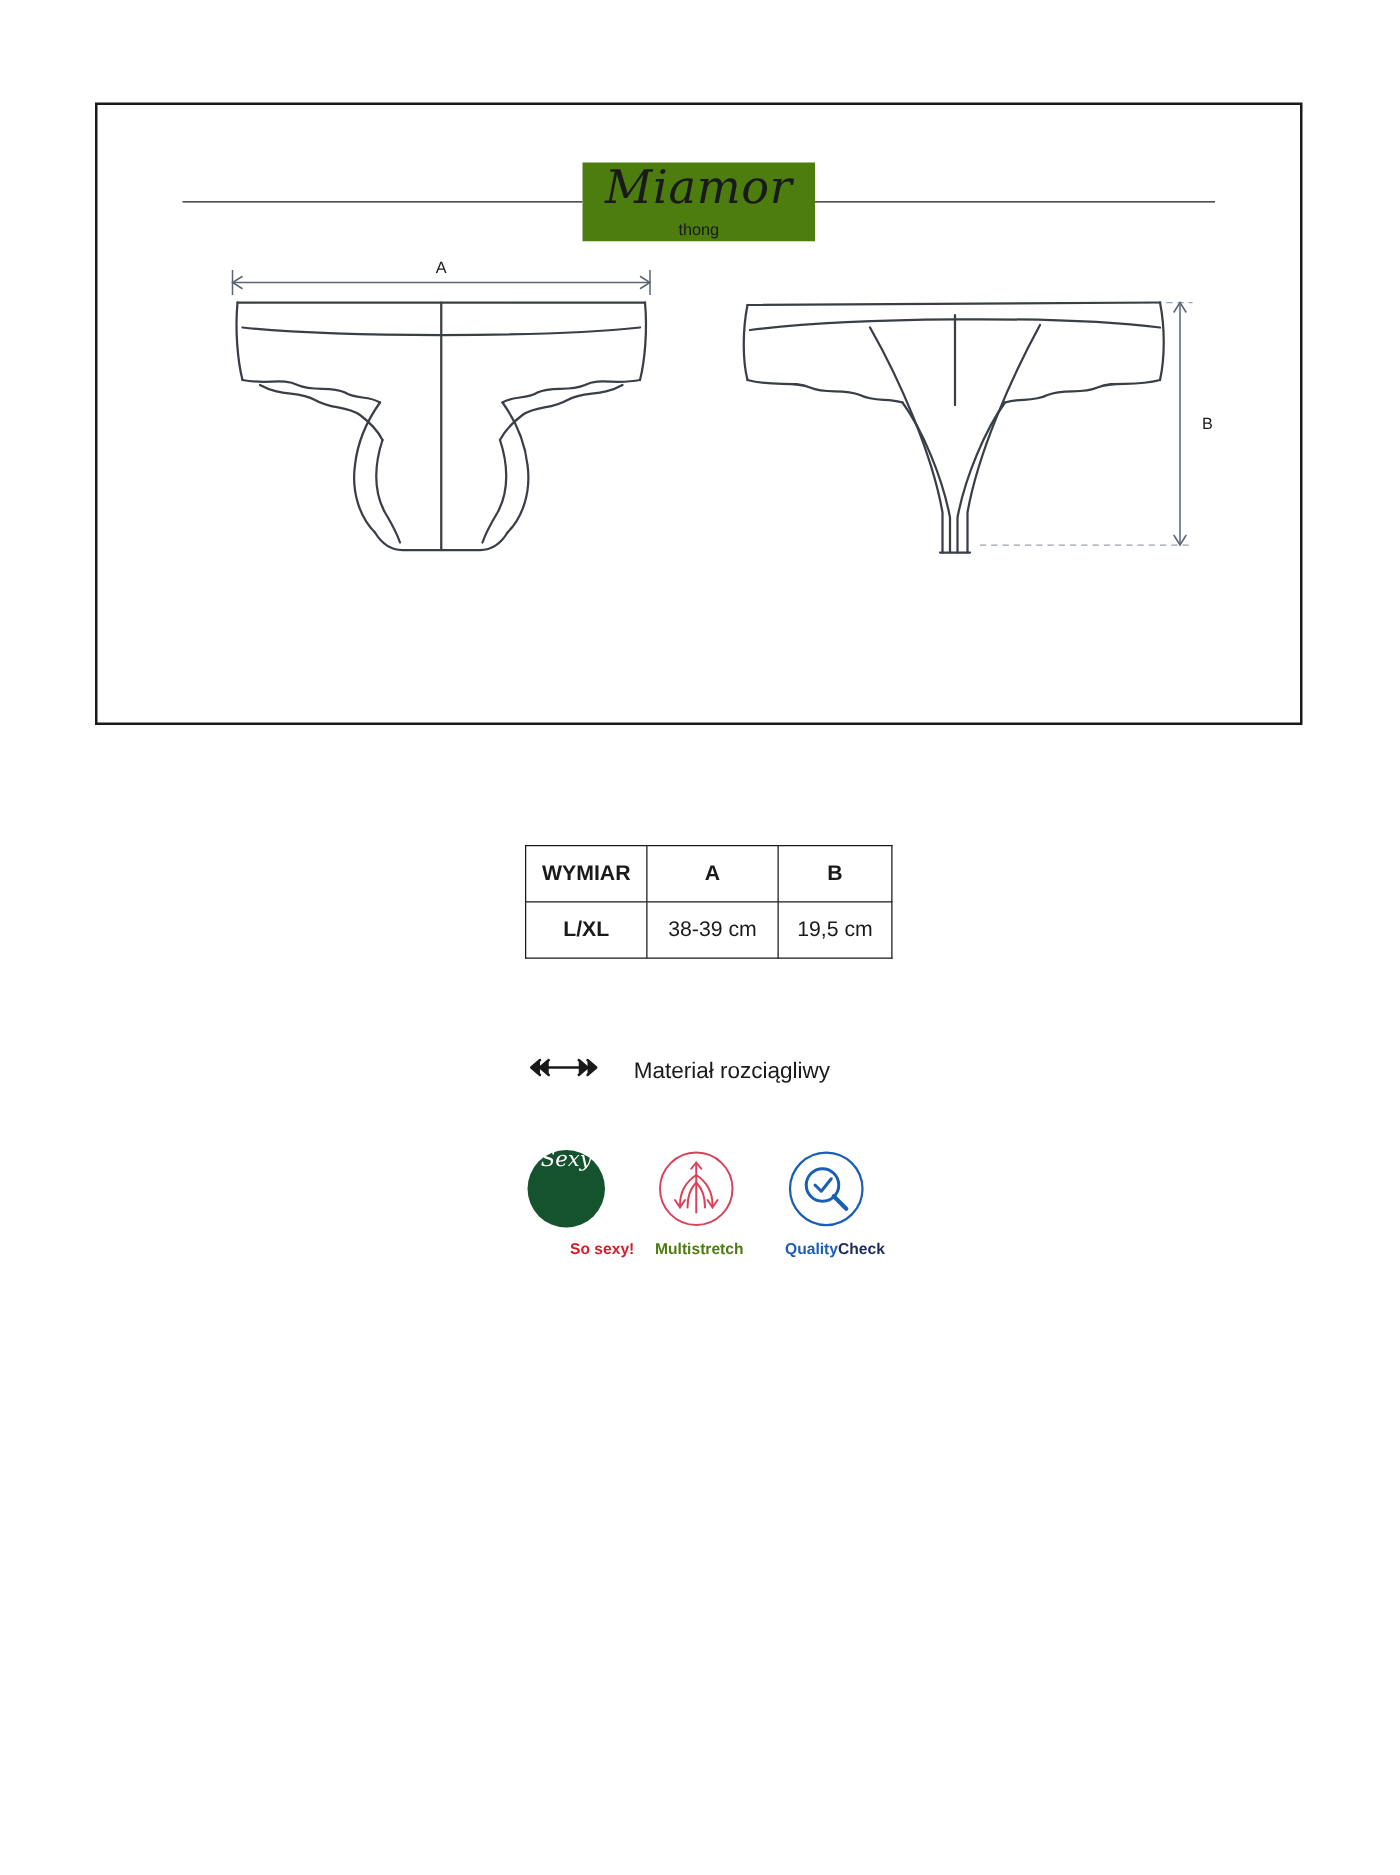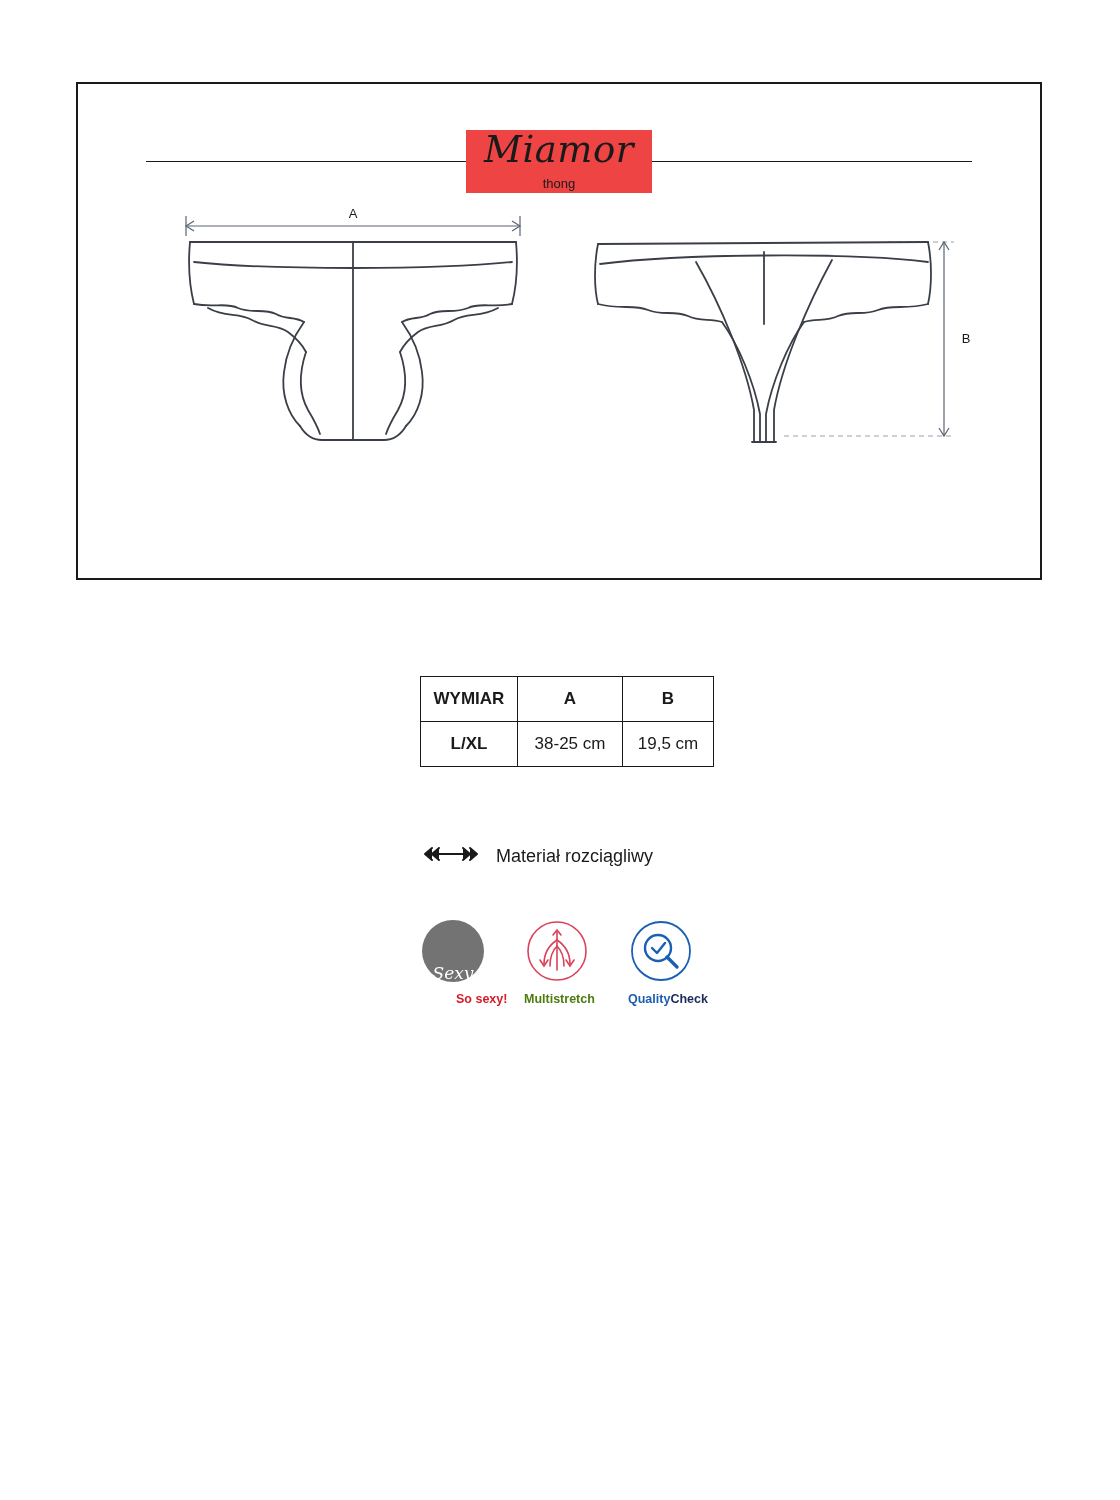--- a/index.html
+++ b/index.html
@@ -38,21 +38,21 @@
     justify-content: center;
     gap: 0;
     pointer-events: none;
   }
   .brand-rule {
     height: 1px;
     background: #1a1a1a;
     flex: 0 0 auto;
   }
   .brand-center {
-    background: #ef4444;
+    background: #4d7c0f;
     padding: 0 18px;
     text-align: center;
   }
   .brand-name {
     font-family: "DejaVu Serif", serif;
     font-style: italic;
     font-size: 37px;
     line-height: 40px;
     letter-spacing: 0.5px;
     color: #1a1a1a;
@@ -111,21 +111,21 @@
   .size-table .col-a { width: 88px; }
   .size-table .col-b { width: 74px; }
 
   
   .stretch-note {
     position: absolute;
     left: 420px;
     top: 845px;
     display: flex;
     align-items: center;
-    gap: 14px;
+    gap: 25px;
     text-align: right;
   }
   .stretch-note .label {
     font-size: 18px;
     color: #1a1a1a;
   }
 
   
   .badges {
     position: absolute;
@@ -154,23 +154,23 @@
   }
   .badge.sexy .cap { color: #d51c29; margin-left: 36px; }
   .badge.multistretch .cap { color: #4d7c0f; }
   .badge.quality .cap { color: #1a5fb4; }
   .badge.quality .cap .dark { color: #1b2a5c; }
 
   .sexy-circle {
     width: 62px;
     height: 62px;
     border-radius: 50%;
-    background: #737373;
-    display: flex;
-    align-items: flex-end;
+    background: #14532d;
+    display: flex;
+    align-items: flex-start;
     justify-content: center;
   }
   .sexy-circle span {
     font-family: "DejaVu Serif", serif;
     font-style: italic;
     color: #ffffff;
     font-size: 17px;
     line-height: 17px;
   }
 </style>
@@ -287,21 +287,21 @@
   <thead>
     <tr>
       <th class="col-label">WYMIAR</th>
       <th class="col-a">A</th>
       <th class="col-b">B</th>
     </tr>
   </thead>
   <tbody>
     <tr>
       <td class="row-label">L/XL</td>
-      <td>38-25 cm</td>
+      <td>38-39 cm</td>
       <td>19,5 cm</td>
     </tr>
   </tbody>
 </table>
 
 <div class="stretch-note">
   <span>
     <svg width="62" height="18" viewBox="0 0 62 18" xmlns="http://www.w3.org/2000/svg">
       <g stroke="#1a1a1a" stroke-width="2" fill="none" stroke-linecap="round" stroke-linejoin="round">
         <line x1="12" y1="9" x2="50" y2="9"></line>

